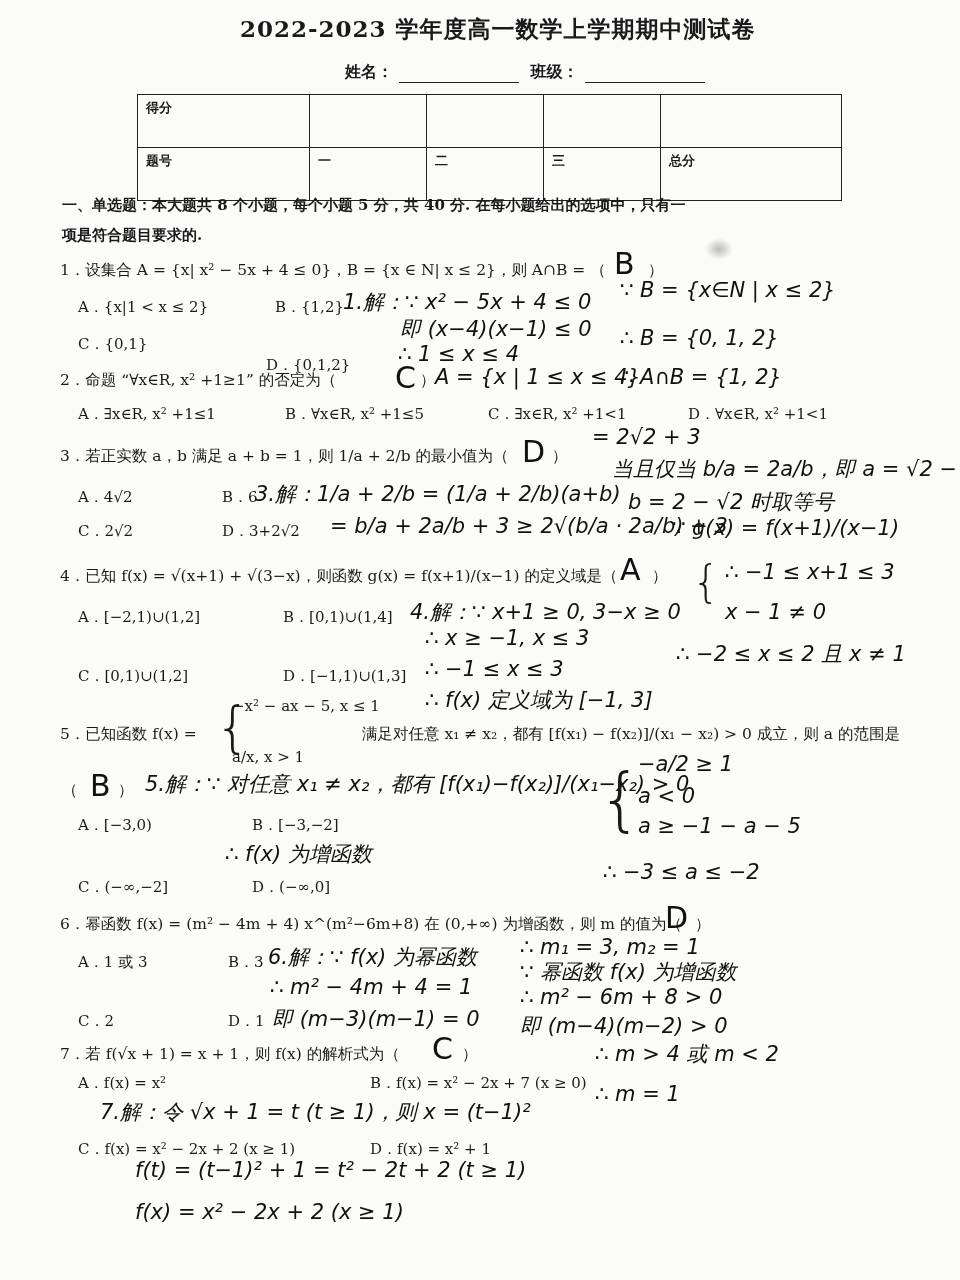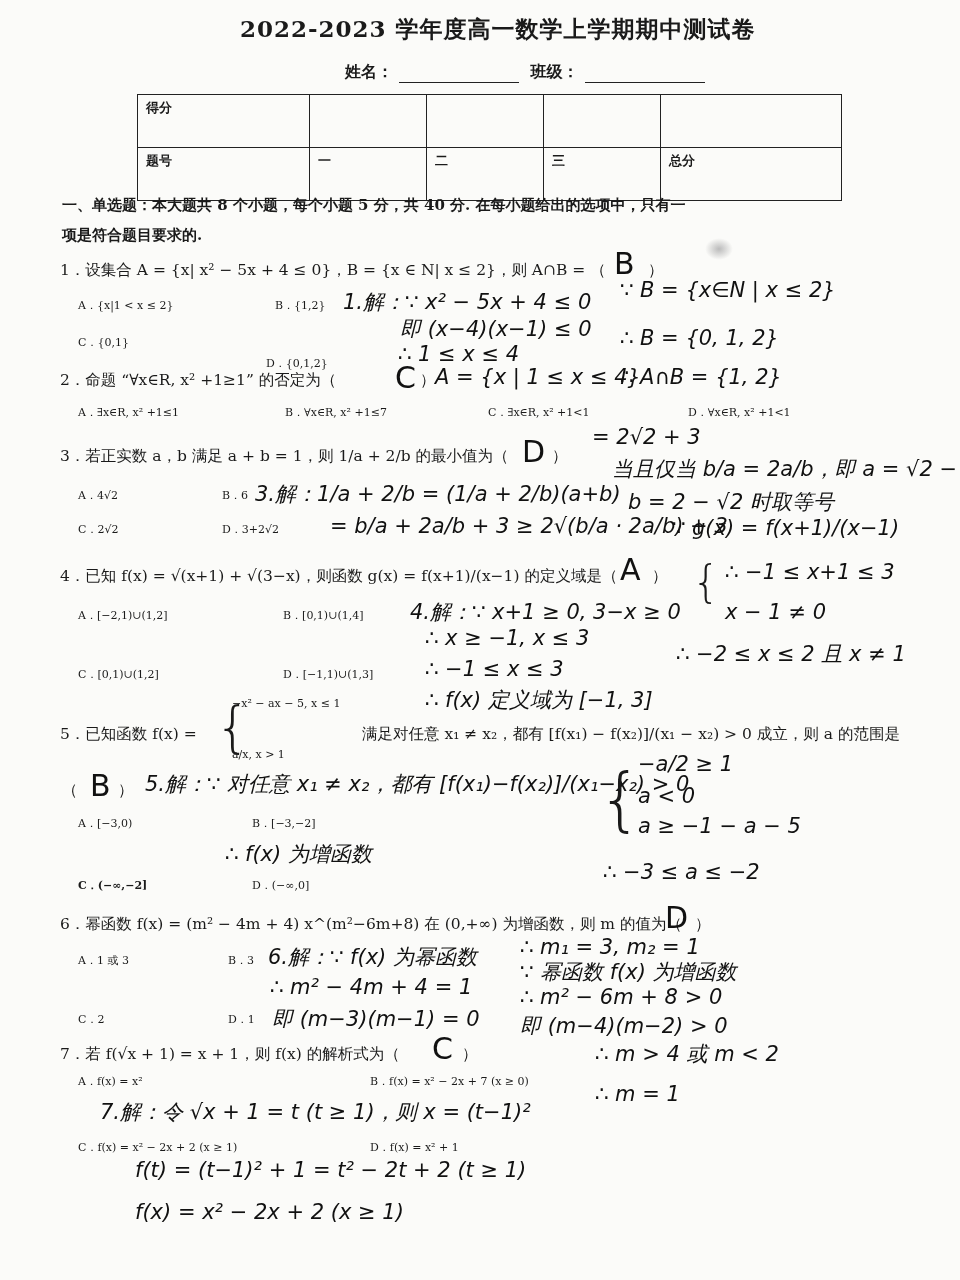--- a/index.html
+++ b/index.html
@@ -6,21 +6,21 @@
   body { width:960px; height:1280px; position:relative; background:#fbfbf9; overflow:hidden;
          font-family:"DejaVu Serif","Liberation Serif",serif; color:#1a1a1a; }
   .abs { position:absolute; white-space:nowrap; }
   .title { left:240px; top:14px; font-size:23px; font-weight:bold; letter-spacing:1px; }
   .info { left:345px; top:62px; font-size:16px; font-weight:bold; }
   .blank { display:inline-block; width:120px; border-bottom:1.5px solid #222; margin:0 6px; vertical-align:bottom; height:14px; }
   table.score { position:absolute; left:137px; top:94px; width:705px; border-collapse:collapse; font-size:13px; font-weight:bold; }
   table.score td { border:1.5px solid #222; height:44px; vertical-align:top; padding:4px 8px; }
   .sec { font-size:15px; font-weight:bold; left:62px; }
   .q { font-size:15.5px; left:60px; }
-  .opt { font-size:11px; }
+  .opt { font-size:15px; }
   .hw { font-family:"DejaVu Sans","Liberation Sans",sans-serif; font-size:21px; color:#111; font-style:italic; }
   .ans { font-family:"DejaVu Sans","Liberation Sans",sans-serif; font-size:30px; color:#111; }
   .brace { font-size:44px; font-family:"DejaVu Sans",sans-serif; font-weight:100; }
   .smudge { left:705px; top:238px; width:28px; height:22px; border-radius:50%; background:radial-gradient(#bbb 0%, rgba(200,200,200,0) 70%); }
 </style>
 </head>
 <body>
 
 <div class="abs title">2022-2023 学年度高一数学上学期期中测试卷</div>
 <div class="abs info">
@@ -63,21 +63,21 @@
 <div class="abs hw" style="left:398px;top:342px;">∴ 1 ≤ x ≤ 4</div>
 <div class="abs hw" style="left:435px;top:365px;">A = {x | 1 ≤ x ≤ 4}</div>
 <div class="abs hw" style="left:620px;top:278px;">∵ B = {x∈N | x ≤ 2}</div>
 <div class="abs hw" style="left:620px;top:326px;">∴ B = {0, 1, 2}</div>
 <div class="abs hw" style="left:620px;top:365px;">∴ A∩B = {1, 2}</div>
 
 <div class="abs q" style="top:370px;">2．命题 “∀x∈R, x² +1≥1” 的否定为（</div>
 <div class="abs ans" style="left:395px;top:360px;">C</div>
 <div class="abs q" style="left:420px;top:370px;">）</div>
 <div class="abs opt" style="left:78px;top:405px;">A．∃x∈R, x² +1≤1</div>
-<div class="abs opt" style="left:285px;top:405px;">B．∀x∈R, x² +1≤7</div>
+<div class="abs opt" style="left:285px;top:405px;">B．∀x∈R, x² +1≤5</div>
 <div class="abs opt" style="left:488px;top:405px;">C．∃x∈R, x² +1&lt;1</div>
 <div class="abs opt" style="left:688px;top:405px;">D．∀x∈R, x² +1&lt;1</div>
 
 <div class="abs q" style="top:446px;">3．若正实数 a，b 满足 a + b = 1，则 1/a + 2/b 的最小值为（</div>
 <div class="abs ans" style="left:522px;top:434px;">D</div>
 <div class="abs q" style="left:552px;top:446px;">）</div>
 <div class="abs opt" style="left:78px;top:488px;">A．4√2</div>
 <div class="abs opt" style="left:222px;top:488px;">B．6</div>
 <div class="abs opt" style="left:78px;top:522px;">C．2√2</div>
 <div class="abs opt" style="left:222px;top:522px;">D．3+2√2</div>
@@ -114,21 +114,21 @@
 <div class="abs q" style="left:118px;top:780px;">）</div>
 <div class="abs hw" style="left:145px;top:770px;">5.解：∵ 对任意 x₁ ≠ x₂，都有 [f(x₁)−f(x₂)]/(x₁−x₂) &gt; 0</div>
 <div class="abs hw" style="left:225px;top:840px;">∴ f(x) 为增函数</div>
 <div class="abs brace" style="left:598px;top:758px;font-size:70px;">{</div>
 <div class="abs hw" style="left:638px;top:752px;">−a/2 ≥ 1</div>
 <div class="abs hw" style="left:638px;top:784px;">a &lt; 0</div>
 <div class="abs hw" style="left:638px;top:814px;">a ≥ −1 − a − 5</div>
 <div class="abs hw" style="left:603px;top:860px;">∴ −3 ≤ a ≤ −2</div>
 <div class="abs opt" style="left:78px;top:816px;">A．[−3,0)</div>
 <div class="abs opt" style="left:252px;top:816px;">B．[−3,−2]</div>
-<div class="abs opt" style="left:78px;top:878px;font-weight:bold;">C．(−∞,−2]</div>
+<div class="abs opt" style="left:78px;top:878px;">C．(−∞,−2]</div>
 <div class="abs opt" style="left:252px;top:878px;">D．(−∞,0]</div>
 
 <div class="abs q" style="top:914px;">6．幂函数 f(x) = (m² − 4m + 4) x^(m²−6m+8) 在 (0,+∞) 为增函数，则 m 的值为（</div>
 <div class="abs ans" style="left:665px;top:900px;">D</div>
 <div class="abs q" style="left:695px;top:914px;">）</div>
 <div class="abs opt" style="left:78px;top:953px;">A．1 或 3</div>
 <div class="abs opt" style="left:228px;top:953px;">B．3</div>
 <div class="abs opt" style="left:78px;top:1012px;">C．2</div>
 <div class="abs opt" style="left:228px;top:1012px;">D．1</div>
 <div class="abs hw" style="left:268px;top:943px;">6.解：∵ f(x) 为幂函数</div>

